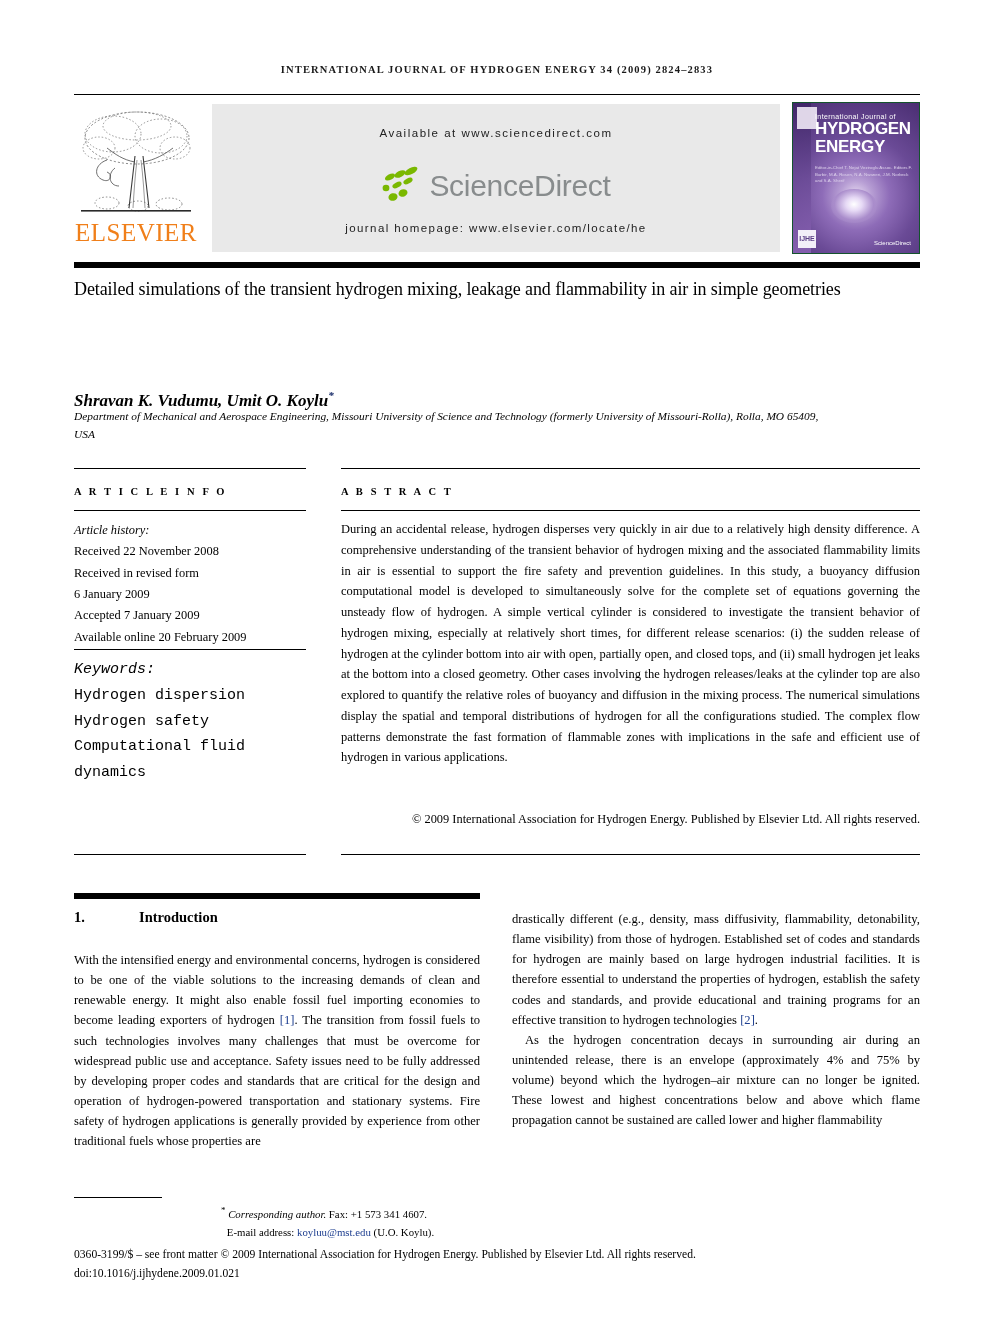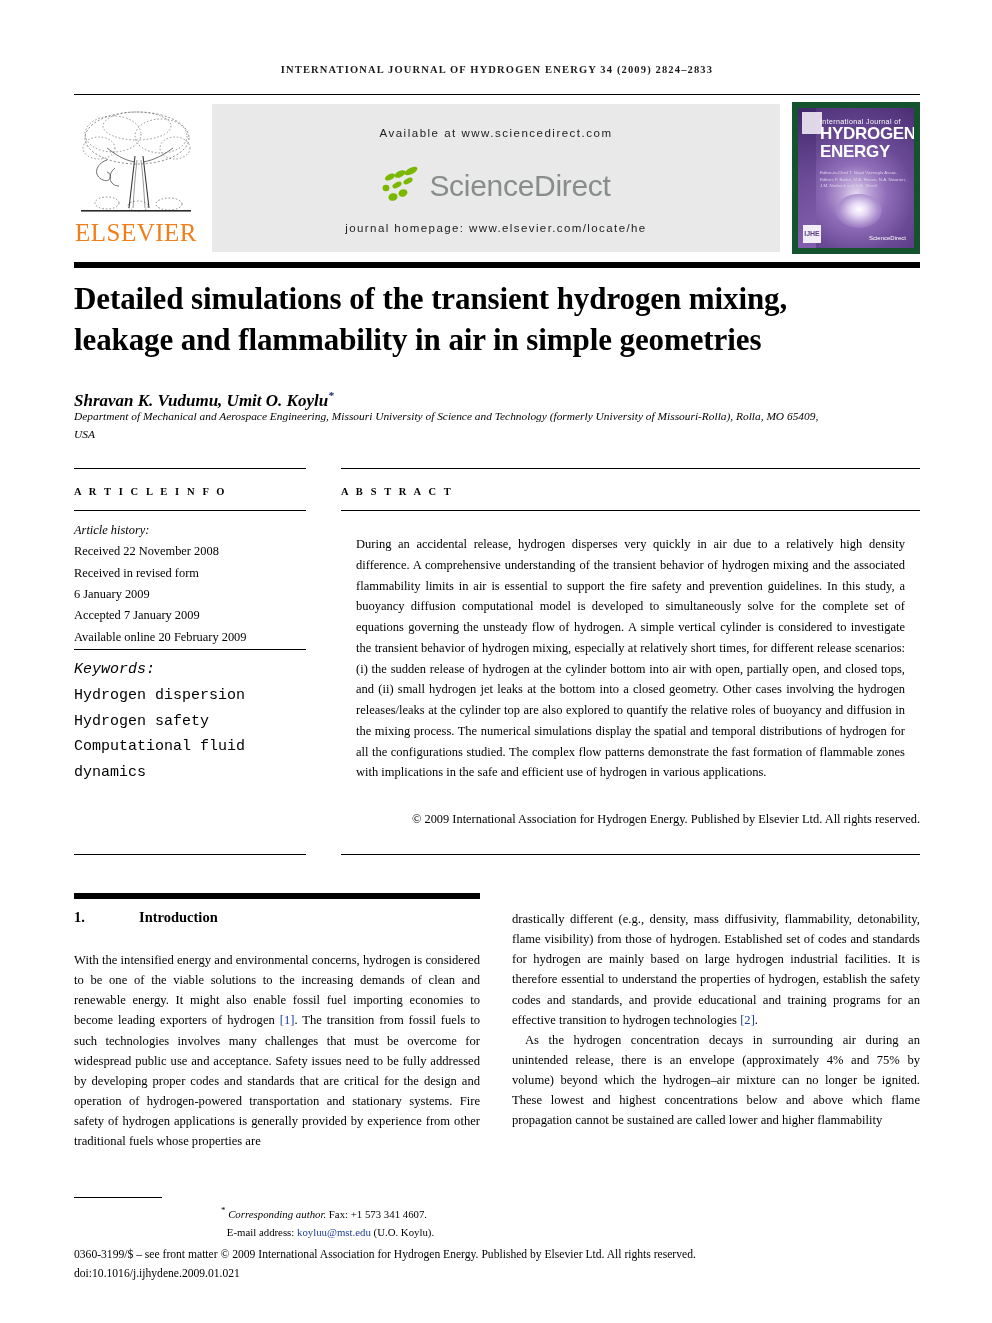--- a/index.html
+++ b/index.html
@@ -109,21 +109,21 @@
     text-align: center;
     font-family: "Liberation Sans", sans-serif;
     font-size: 11.5px;
     letter-spacing: 1.4px;
     color: #222;
   }
   .cover {
     position: absolute;
     left: 718px; top: 0px;
     width: 128px; height: 152px;
-    border: 6px solid #14532d;
+    border: 1px solid #14532d;
     box-sizing: border-box;
     overflow: hidden;
   }
   .cover-bg {
     position: absolute; left: 0; top: 0; right: 0; bottom: 0;
     background:
       radial-gradient(circle at 50% 62%, #E8DCF2 0%, #B79ED4 14%, #8E6CB8 30%, #6A4A96 55%, #4A2E72 100%);
   }
   .cover-stripe {
     position: absolute; left: 0; top: 0; width: 18px; bottom: 0;
@@ -174,22 +174,22 @@
     width: 846px; height: 6px;
     background: #000;
   }
 
   
   .title {
     position: absolute;
     left: 74px; top: 262px;
     width: 790px;
     font-family: "Liberation Serif", serif;
-    font-size: 31px;
-    font-weight: bold;
+    font-size: 18px;
+    font-weight: normal;
     line-height: 1.33;
     letter-spacing: -0.1px;
   }
   .authors {
     position: absolute;
     left: 74px; top: 353px;
     width: 790px;
     font-family: "Liberation Serif", serif;
     font-style: italic;
     font-size: 17px;
@@ -259,21 +259,21 @@
   }
 
   .abstract {
     position: absolute; left: 341px; top: 503px;
     width: 579px;
     font-family: "Liberation Serif", serif;
     font-size: 12.5px;
     line-height: 1.66;
     text-align: justify;
   }
-  .abstract p { margin: 15px; }
+  .abstract p { margin: 0; }
   .copyright {
     position: absolute; left: 341px; top: 793px;
     width: 579px;
     font-family: "Liberation Serif", serif;
     font-size: 12.4px;
     line-height: 1.66;
     text-align: right;
   }
   .rule-bot-right {
     position: absolute; left: 341px; top: 838px;

